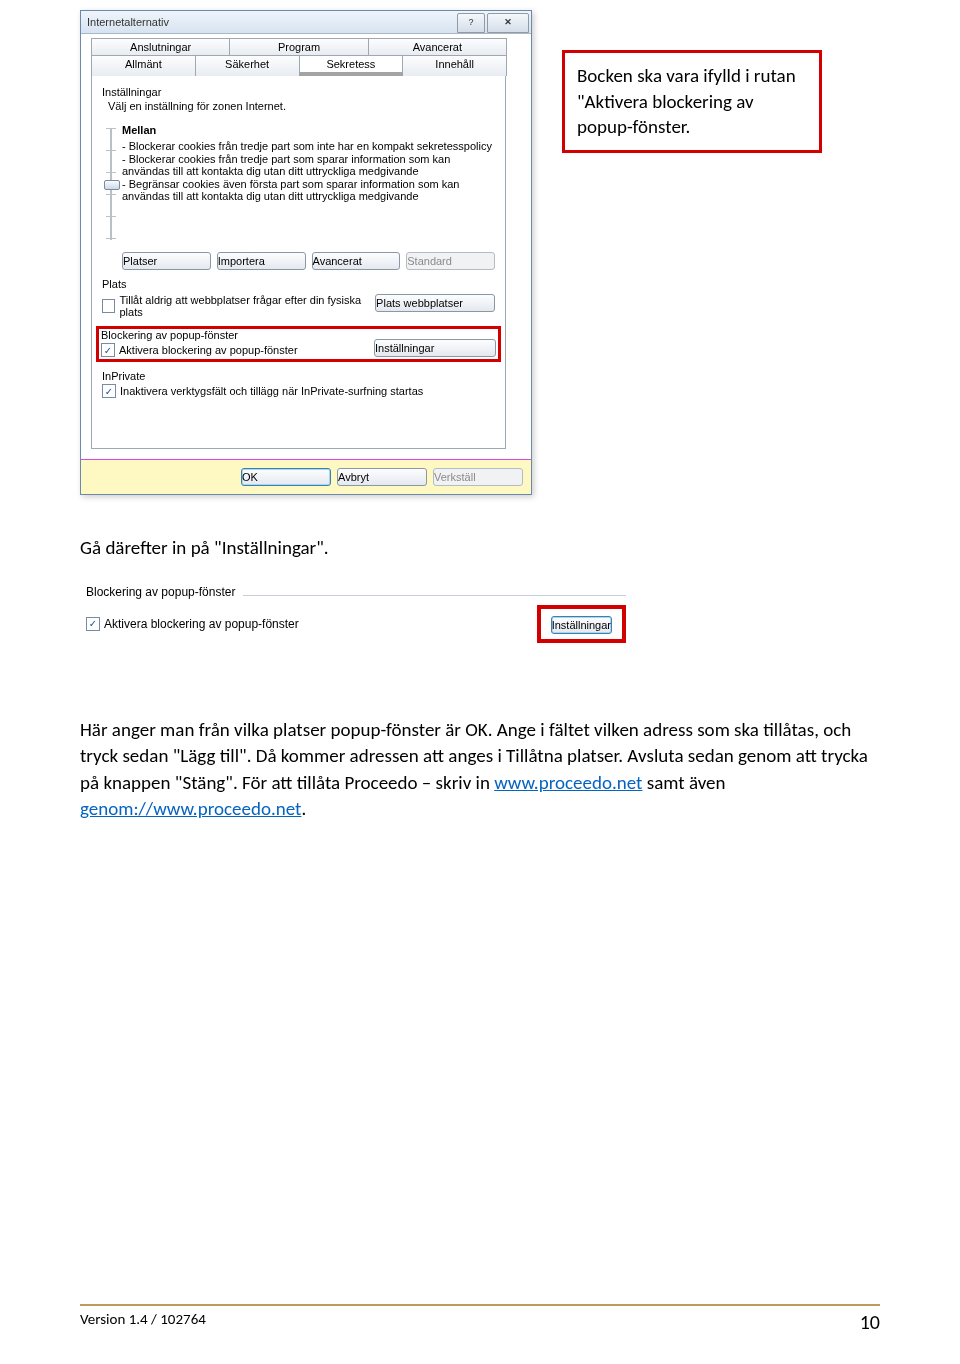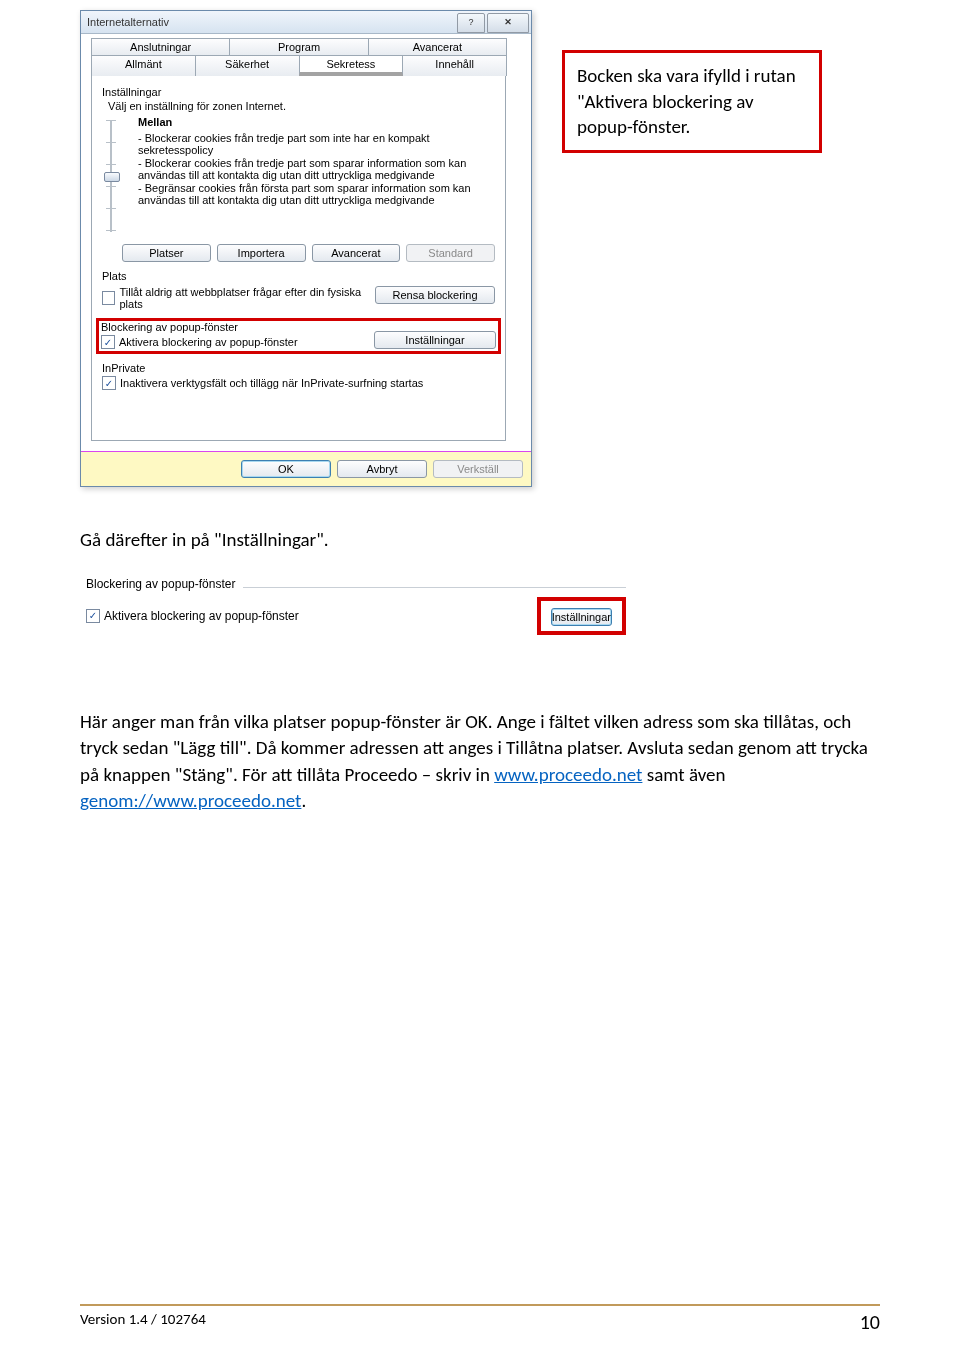--- a/index.html
+++ b/index.html
@@ -76,40 +76,40 @@
     z-index:2;
     border-bottom:4px solid #a3a3a3;
   }
   .tabcontent {
     border:1px solid #9ca8b4;
     padding: 8px 10px 10px 10px;
   }
   .section-label { font-size:11px; margin: 2px 0 2px 0; }
   .sub { margin-left: 6px; font-size:11px; color:#000; }
   .bold { font-weight:bold; }
-  .slider-area { display:flex; gap:18px; margin-top:4px; }
+  .slider-area { display:flex; gap:2px; margin-top:12px; }
   .slider {
     width: 18px; height: 120px; position: relative;
   }
   .slider-track {
     position:absolute; left:8px; top:4px; bottom:4px; width:2px; background:#b8c0c8;
   }
   .slider-tick { position:absolute; left:4px; width:10px; height:1px; background:#b8c0c8; }
   .slider-thumb {
     position:absolute; left:2px; width:14px; height:8px;
     background: linear-gradient(to bottom,#f9fbfe,#ccd8e6);
     border:1px solid #7a8aa0; border-radius:2px;
   }
   .desc-lines p { margin: 0 0 1px 0; font-size:11px; }
   .btnrow { display:flex; gap:6px; margin-top: 8px; }
   .winbtn, .winbtn-dis {
     font-size:11px;
     padding: 2px 0;
     width: 88px;
-    text-align:center;
+    text-align:left;
     border:1px solid #8a97a5;
     background: linear-gradient(to bottom,#fdfdfe,#e4e9ef);
     border-radius:3px;
   }
   .winbtn-wide { width: 120px; }
   .winbtn-dis { color:#8a8a8a; border-color:#b4bbc2; background:#f1f2f4; }
   .group-title { font-size:11px; margin:8px 0 0 0; }
   .checkline { font-size:11px; margin:2px 0; display:flex; align-items:center; gap:4px; }
   .chk {
     width:12px; height:12px; border:1px solid #7a8aa0;
@@ -221,38 +221,38 @@
               <div class="slider-tick" style="top:70px"></div>
               <div class="slider-tick" style="top:92px"></div>
               <div class="slider-tick" style="top:114px"></div>
               <div class="slider-thumb" style="top:56px"></div>
             </div>
             <div style="flex:1">
               <div class="bold" style="margin-bottom:4px">Mellan</div>
               <div class="desc-lines">
                 <p>- Blockerar cookies från tredje part som inte har en kompakt sekretesspolicy</p>
                 <p>- Blockerar cookies från tredje part som sparar information som kan användas till att kontakta dig utan ditt uttryckliga medgivande</p>
-                <p>- Begränsar cookies från första part som sparar information som kan användas till att kontakta dig utan ditt uttryckliga medgivande</p>
+                <p>- Begränsar cookies även första part som sparar information som kan användas till att kontakta dig utan ditt uttryckliga medgivande</p>
               </div>
             </div>
           </div>
           <div class="btnrow" style="justify-content:flex-start; margin-left:20px;">
             <div class="winbtn">Platser</div>
             <div class="winbtn">Importera</div>
             <div class="winbtn">Avancerat</div>
             <div class="winbtn-dis">Standard</div>
           </div>
 
           <div class="group-title">Plats</div>
           <div style="display:flex; align-items:flex-start; justify-content:space-between; margin-top:2px;">
             <div class="checkline">
               <span class="chk"></span>
               <span style="max-width:260px; display:inline-block;">Tillåt aldrig att webbplatser frågar efter din fysiska plats</span>
             </div>
-            <div class="winbtn winbtn-wide" style="margin-top:2px;">Rensa blockering</div>
+            <div class="winbtn winbtn-wide" style="margin-top:2px;">Plats webbplatser</div>
           </div>
 
           <div class="popup-row-highlight" style="margin-top:6px;">
             <div>
               <div class="group-title" style="margin-top:0">Blockering av popup-fönster</div>
               <div class="checkline">
                 <span class="chk">✓</span>
                 <span>Aktivera blockering av popup-fönster</span>
               </div>
             </div>

